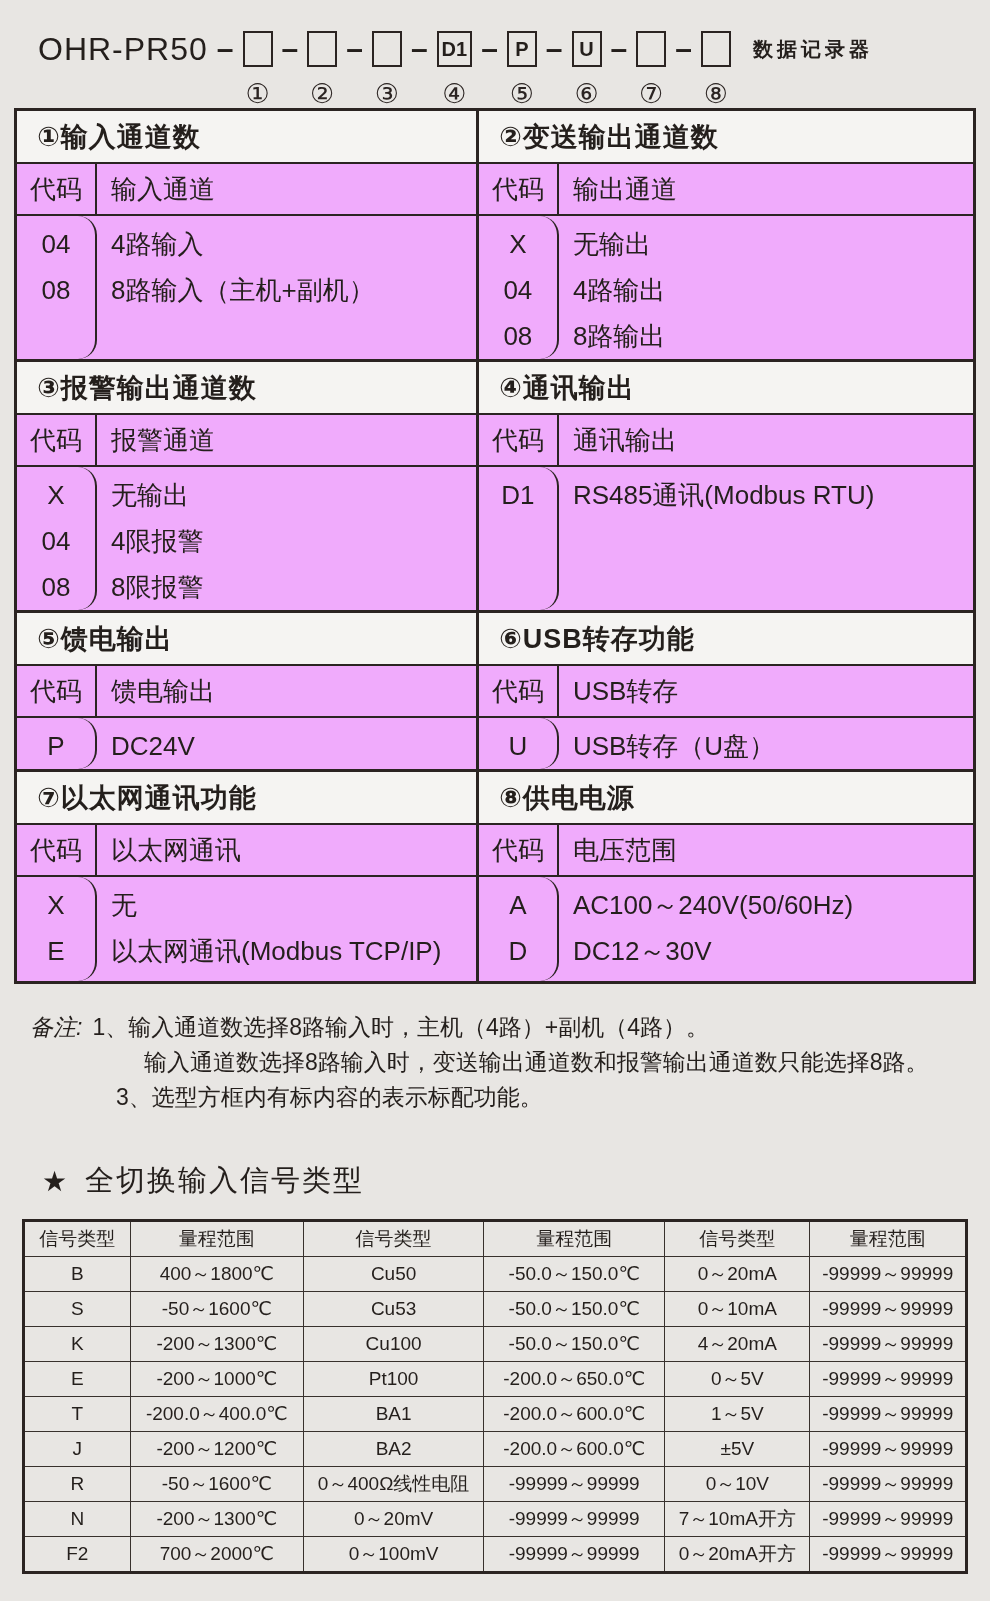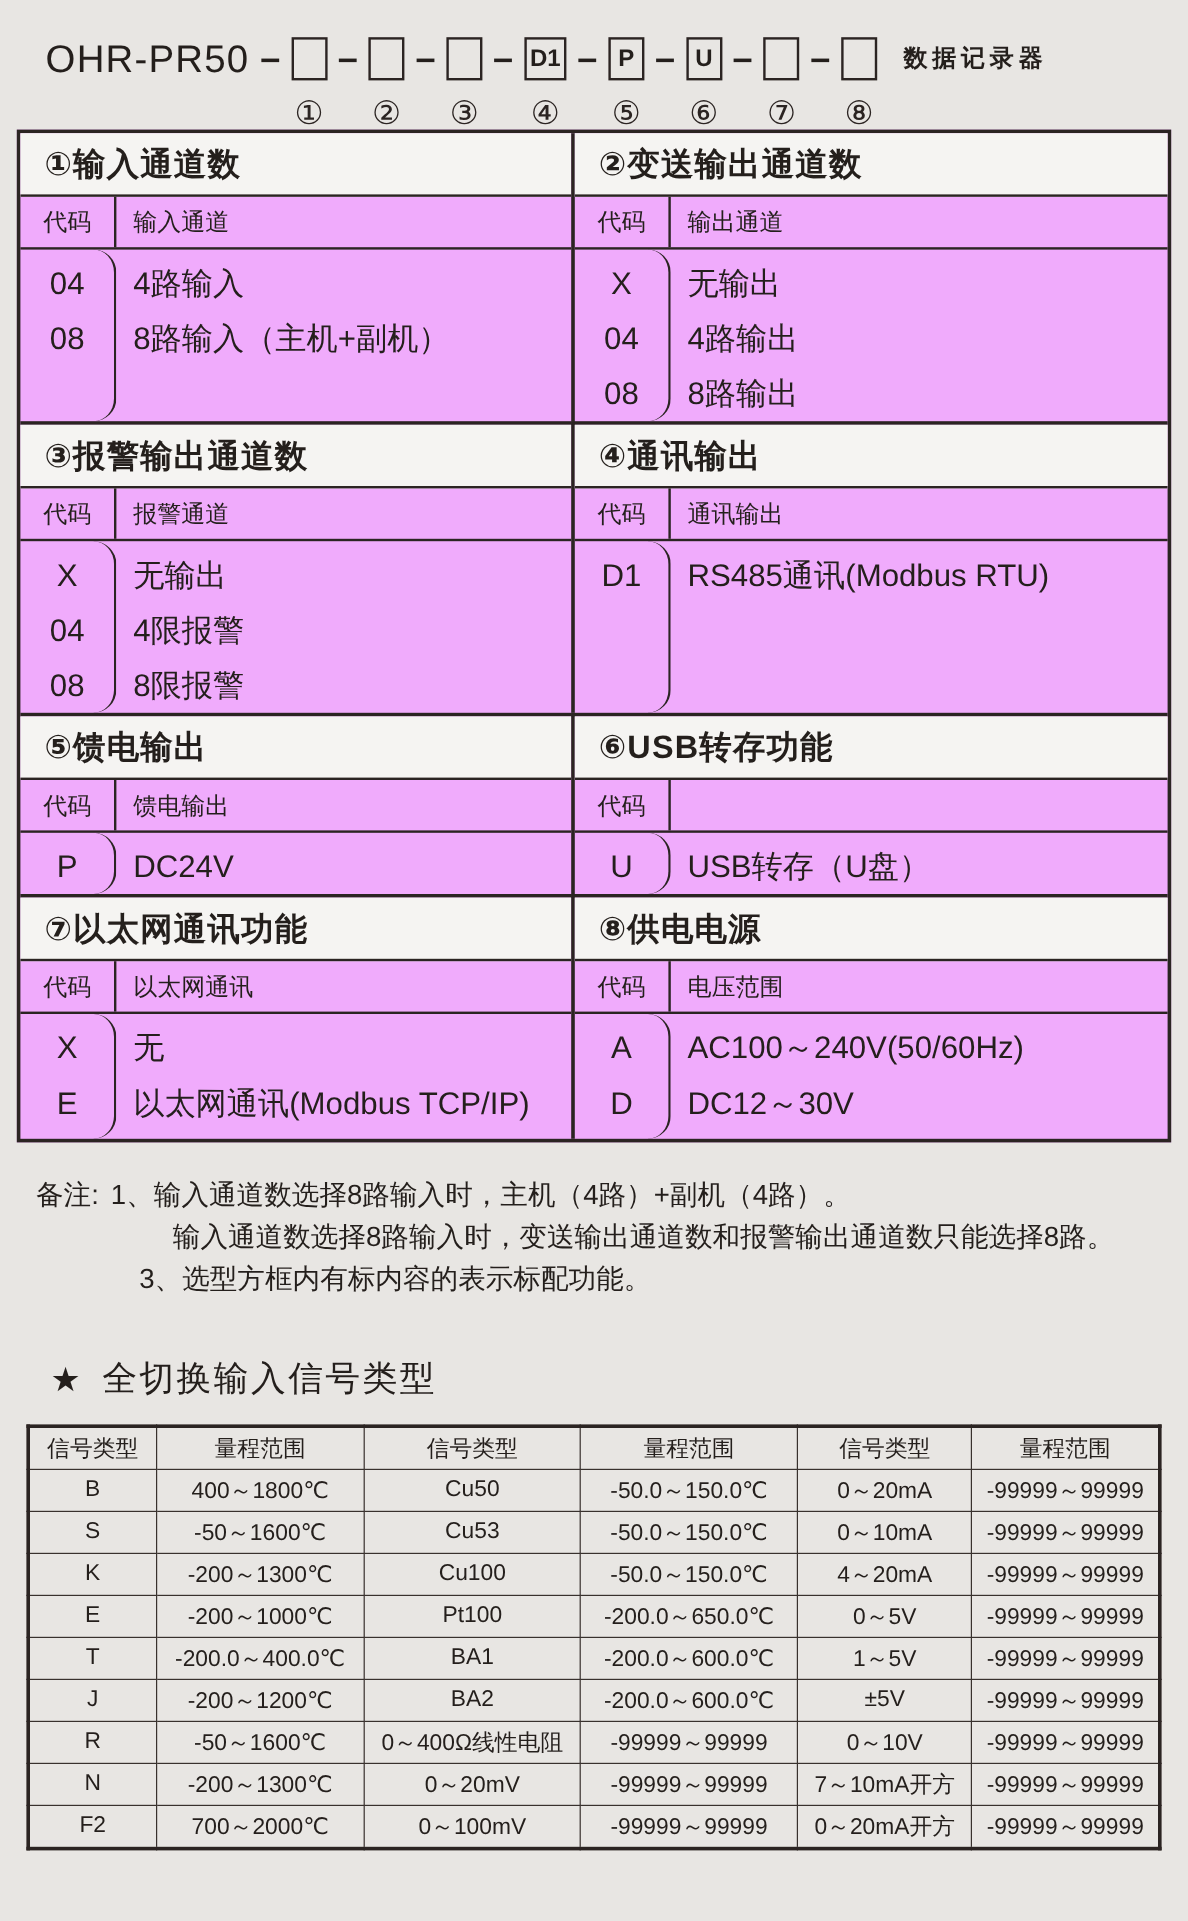--- a/index.html
+++ b/index.html
@@ -34,37 +34,37 @@
   }
   .sec{display:flex;flex-direction:column;}
   .sec:nth-child(even){border-left:3px solid #2b2422;}
   .sec:nth-child(n+3){border-top:3.5px solid #2b2422;}
   .sec-title{
     background:#f5f4f2;font-weight:bold;font-size:27px;
     padding:8px 6px 7px 20px;border-bottom:2.5px solid #2b2422;
     white-space:nowrap;letter-spacing:1px;
   }
   .sec-head{display:grid;grid-template-columns:80px 1fr;border-bottom:2px solid #2b2422;}
-  .sec-head .hcell{font-size:20px;padding:8px 0 7px 0;}
+  .sec-head .hcell{font-size:26px;padding:8px 0 7px 0;}
   .sec-head .hcode{border-right:2px solid #2b2422;text-align:center;}
   .sec-head .hdesc{padding-left:14px;}
   .sec-body{flex:1;display:grid;grid-template-columns:80px 1fr;}
   .sec-body .codes{border-right:2px solid #2b2422;text-align:center;padding-top:5px;border-radius:19px;}
   .sec-body .descs{padding:5px 0 0 14px;}
   .line{font-size:26px;line-height:46px;white-space:nowrap;}
   
   .sec:nth-child(1) .sec-body,.sec:nth-child(2) .sec-body{min-height:140px;}
   .sec:nth-child(3) .sec-body,.sec:nth-child(4) .sec-body{min-height:142px;}
   .sec:nth-child(5) .sec-body,.sec:nth-child(6) .sec-body{min-height:50px;}
   .sec:nth-child(7) .sec-body,.sec:nth-child(8) .sec-body{min-height:104px;}
 
   
   .notes{margin-top:26px;padding-left:16px;font-size:23px;line-height:35px;}
   .note-line{white-space:nowrap;}
-  .note-label{margin-right:10px;}
+  .note-label{margin-right:10px;font-style:italic;}
   .indent-1{padding-left:86px;}
   .indent-2{padding-left:114px;}
 
   
   .signal-title{margin:46px 0 0 28px;font-size:29px;letter-spacing:2px;display:flex;align-items:center;}
   .star{margin-right:16px;font-size:28px;}
   table.sig{
     width:946px;margin:18px 0 0 8px;border-collapse:collapse;
     border:3px solid #2b2422;font-size:19px;table-layout:fixed;
   }
@@ -238,20 +238,21 @@
       <div class="descs">
             <div class="line">DC24V</div>
           </div>
     </div>
   </div>
 
   <div class="sec">
     <div class="sec-title">⑥USB转存功能</div>
     <div class="sec-head">
       <div class="hcell hcode">代码</div>
+      <div class="hcell hdesc">USB转存</div>
     </div>
     <div class="sec-body">
       <div class="codes">
             <div class="line">U</div>
           </div>
       <div class="descs">
             <div class="line">USB转存（U盘）</div>
           </div>
     </div>
   </div>

